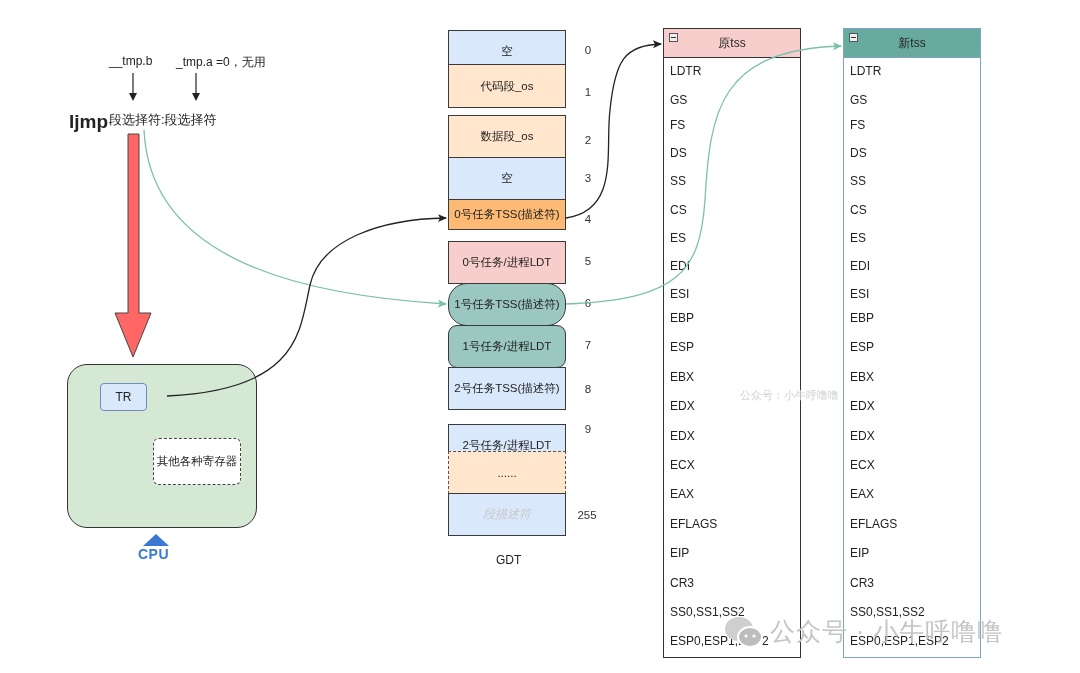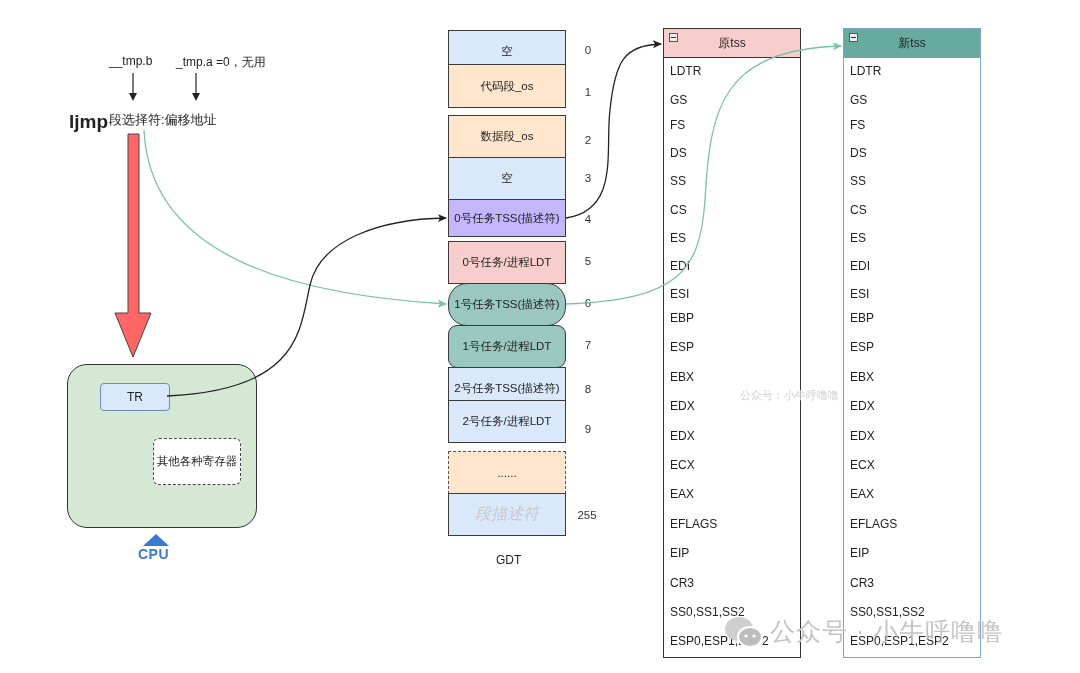--- a/index.html
+++ b/index.html
@@ -7,27 +7,27 @@
          font-family:"Liberation Sans","DejaVu Sans",sans-serif; color:#222; }
   .abs { position:absolute; }
   .lbl { font-size:12px; color:#222; white-space:nowrap; }
   svg.overlay { position:absolute; left:0; top:0; width:1080px; height:673px; pointer-events:none; }
 
   
   .gdt-row { position:absolute; left:448px; width:118px; box-sizing:border-box;
              border:1px solid #3a3a3a; display:flex; align-items:center; justify-content:center;
              font-size:11.5px; color:#222; }
   .gdt-row.dashed { border:1px dashed #555; }
-  .gdt-row.ital { font-style:italic; color:#c8c8c8; font-size:16px;align-items:center; }
+  .gdt-row.ital { font-style:italic; color:#c8c8c8; font-size:12px;align-items:center; }
   .gdt-idx { position:absolute; left:580px; width:16px; text-align:center; font-size:11.5px; color:#333; }
 
   
   .cpu-box { left:67px; top:364px; width:190px; height:164px; background:#d5e8d4;
              border:1px solid #333; border-radius:20px; box-sizing:border-box; }
-  .tr-box { left:100px; top:383px; width:70px; height:28px; background:#dae8fc;
+  .tr-box { left:100px; top:383px; width:47px; height:28px; background:#dae8fc;
             border:1px solid #6c8ebf; border-radius:4px; box-sizing:border-box;
             display:flex; align-items:center; justify-content:center; font-size:12px; }
   .other-box { left:153px; top:438px; width:88px; height:47px; background:#fff;
                border:1.5px dashed #444; border-radius:6px; box-sizing:border-box;
                display:flex; align-items:center; justify-content:center; font-size:11.5px; }
   .cpu-label { left:138px; top:546px; font-size:14px; font-weight:bold; color:#3a78d4; letter-spacing:0.5px; }
 
   
   .tss { position:absolute; top:28px; width:138px; height:630px; box-sizing:border-box; background:#fff; }
   .tss .hdr { height:29px; box-sizing:border-box; display:flex; align-items:center; justify-content:center;
@@ -44,21 +44,21 @@
   .wm-small { left:740px; top:388px; font-size:11px; color:#cfcfcf; }
   .wm-big { left:770px; top:615px; font-size:25px; color:#c4c4c4; letter-spacing:1px; }
   .wechat-icon { left:722px; top:614px; width:44px; height:36px; }
 </style>
 </head>
 <body>
 
 <div class="abs lbl" style="left:109px;top:54px;">__tmp.b</div>
 <div class="abs lbl" style="left:176px;top:54px;">_tmp.a =0，无用</div>
 <div class="abs" style="left:69px;top:111px;font-size:19px;font-weight:bold;">ljmp</div>
-<div class="abs" style="left:109px;top:111px;font-size:13px;">段选择符:偏移地址</div>
+<div class="abs" style="left:109px;top:111px;font-size:13px;">段选择符:段选择符</div>
 
 <div class="abs cpu-box"></div>
 <div class="abs tr-box">TR</div>
 <div class="abs other-box">其他各种寄存器</div>
 <svg class="abs" style="left:142px;top:533px;" width="28" height="14">
   <polygon points="14,1 27,13 1,13" fill="#3a78d4"></polygon>
 </svg>
 <div class="abs cpu-label">CPU</div>
 
 <div>
@@ -67,36 +67,36 @@
     </div>
   <div class="gdt-row" style="top: 64px; height: 44px; background: rgb(255, 230, 204);">
       <span>代码段_os</span>
     </div>
   <div class="gdt-row" style="top: 115px; height: 43px; background: rgb(255, 230, 204);">
       <span>数据段_os</span>
     </div>
   <div class="gdt-row" style="top: 157px; height: 43px; background: rgb(218, 232, 252);">
       <span>空</span>
     </div>
-  <div class="gdt-row" style="top: 199px; height: 38px; background: #c4b5fd;">
+  <div class="gdt-row" style="top: 199px; height: 31px; background: #fdba74;">
       <span>0号任务TSS(描述符)</span>
     </div>
   <div class="gdt-row" style="top: 241px; height: 43px; background: rgb(248, 206, 204);">
       <span>0号任务/进程LDT</span>
     </div>
   <div class="gdt-row" style="top: 283px; height: 43px; background: rgb(154, 199, 191); border-radius: 19px;">
       <span>1号任务TSS(描述符)</span>
     </div>
   <div class="gdt-row" style="top: 325px; height: 43px; background: rgb(154, 199, 191); border-radius: 9px;">
       <span>1号任务/进程LDT</span>
     </div>
   <div class="gdt-row" style="top: 367px; height: 43px; background: rgb(218, 232, 252);">
       <span>2号任务TSS(描述符)</span>
     </div>
-  <div class="gdt-row" style="top: 400px; height: 43px; background: rgb(218, 232, 252);">
+  <div class="gdt-row" style="top: 424px; height: 43px; background: rgb(218, 232, 252);">
       <span>2号任务/进程LDT</span>
     </div>
   <div class="gdt-row dashed" style="top: 451px; height: 43px; background: rgb(255, 230, 204);">
       <span>......</span>
     </div>
   <div class="gdt-row ital" style="top: 493px; height: 43px; background: rgb(218, 232, 252);">
       <span>段描述符</span>
     </div>
 </div>
 

